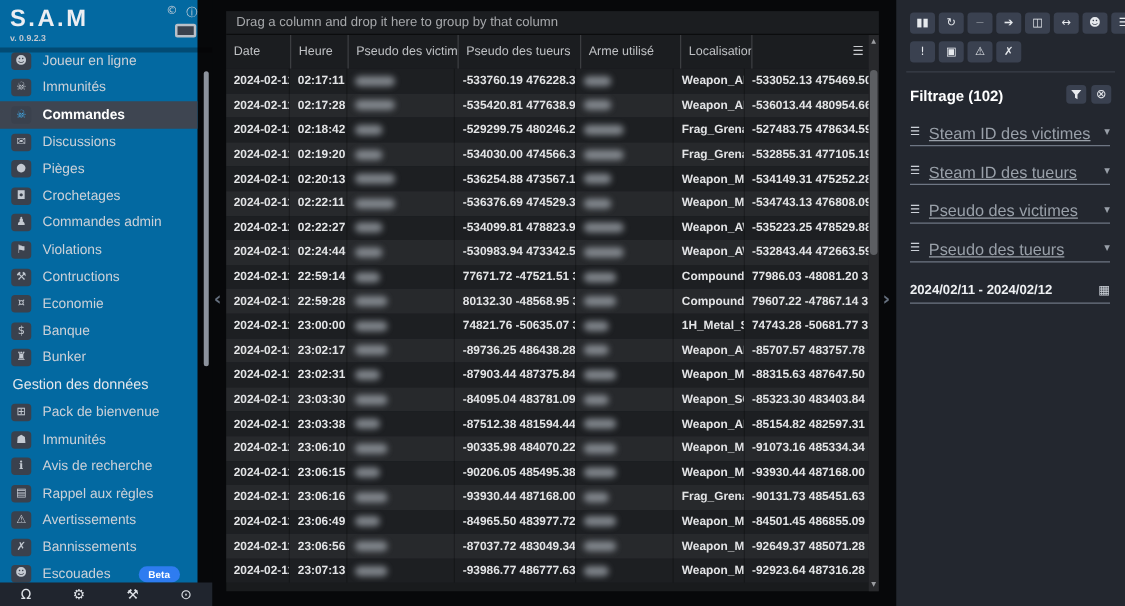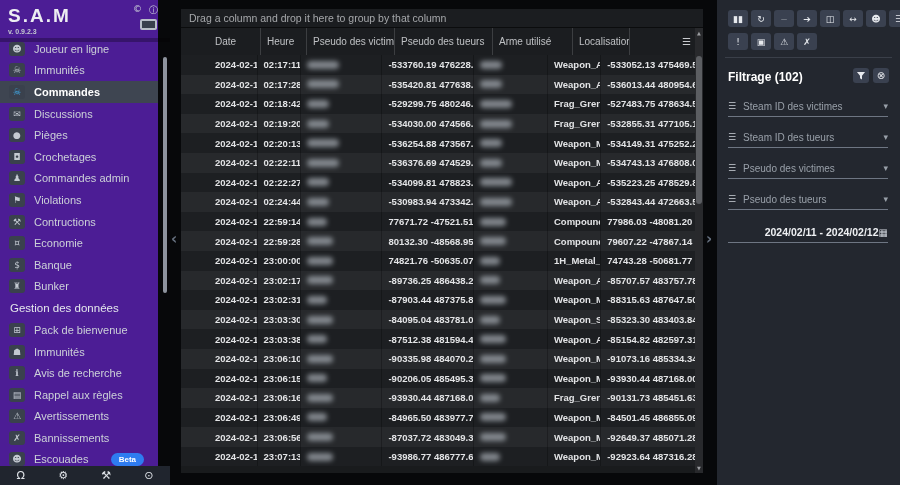--- a/index.html
+++ b/index.html
@@ -1,21 +1,21 @@
 <!DOCTYPE html>
 <html><head>
 <meta charset="utf-8">
 <style>
   html,body{margin:0;padding:0;background:#000;}
   .app{position:relative;width:900px;height:485px;overflow:hidden;
        font-family:"Liberation Sans","DejaVu Sans",sans-serif;background:#07080a;}
   .glyph{font-family:"DejaVu Sans",sans-serif;}
 
   
-  .sidebar{position:absolute;left:0;top:0;width:158px;height:485px;background:#4c1d95;}
+  .sidebar{position:absolute;left:0;top:0;width:158px;height:485px;background:#0369a1;}
   .logo{position:absolute;left:8px;top:5px;font-size:19px;font-weight:800;letter-spacing:2px;color:#eceef2;}
   .version{position:absolute;left:8px;top:28px;font-size:7px;font-weight:bold;color:#c3c8d0;}
   .wicon{position:absolute;font-size:9px;color:#cdd2da;cursor:pointer;}
   .wicon.copyright{left:133px;top:4px;}
   .wicon.winfo{left:149px;top:4px;}
   .card-ico{position:absolute;left:140px;top:19px;width:13px;height:7px;border:2px solid #b9bfc8;border-radius:2px;background:#3a414d;cursor:pointer;}
   .sb-menu{position:absolute;left:0;top:38px;right:0;}
   .menu-shadow{position:absolute;left:0;top:38px;width:170px;height:4px;background:rgba(0,0,0,.28);}
   .side-item{display:flex;align-items:center;height:21.6px;padding-left:9px;gap:9px;color:#ccd1d8;font-size:11px;cursor:pointer;}
   .side-item .tile{flex:0 0 16px;width:16px;height:14px;background:#3a414d;border-radius:3px;display:flex;
@@ -38,21 +38,21 @@
   .tablewrap{position:absolute;left:11px;top:9px;width:522px;height:464px;background:#191b1d;}
   .dragbar{height:19px;line-height:19px;padding-left:8px;font-size:10.5px;color:#a6a8ab;background:#1b1d20;border-bottom:1px solid #0b0c0d;box-sizing:border-box;}
   .thead{display:flex;height:27px;background:#1b1d20;}
   .th{border-right:1px solid #3c3e41;display:flex;align-items:center;padding-left:6px;font-size:10px;color:#bfc1c4;box-sizing:border-box;cursor:pointer;white-space:nowrap;overflow:hidden;}
   .tbody{position:relative;}
   .tr{display:flex;height:19.6px;width:514px;cursor:pointer;}
   .tr:nth-of-type(odd){background:#1d1f22;}
   .tr:nth-of-type(even){background:#27292c;}
   .td{box-sizing:border-box;padding-left:6px;display:flex;align-items:center;font-size:9.5px;font-weight:bold;color:#e3e4e6;
       white-space:nowrap;overflow:hidden;border-right:1px solid rgba(0,0,0,.25);}
-  .thead div:nth-of-type(1),.tr div:nth-of-type(1){width:52px;margin-left:28px;}
+  .thead div:nth-of-type(1),.tr div:nth-of-type(1){width:52px;}
   .thead div:nth-of-type(2),.tr div:nth-of-type(2){width:46px;}
   .thead div:nth-of-type(3),.tr div:nth-of-type(3){width:88px;}
   .thead div:nth-of-type(4),.tr div:nth-of-type(4){width:98px;}
   .thead div:nth-of-type(5),.tr div:nth-of-type(5){width:80px;}
   .thead div:nth-of-type(6),.tr div:nth-of-type(6){width:57px;}
   .thead div:nth-of-type(7),.tr div:nth-of-type(7){width:101px;border-right:none;font-weight:bold;}
   .blur{display:inline-block;height:8px;background:#9aa0a7;border-radius:4px;filter:blur(2.5px);opacity:.8;}
   .th-menu{position:absolute;right:12px;top:27px;font-size:10px;color:#c9cbcf;cursor:pointer;font-family:"DejaVu Sans",sans-serif;}
   .vscroll{position:absolute;right:0;top:19px;bottom:0;width:8px;background:#28292c;}
   .vscroll .arr{position:absolute;left:0;width:8px;text-align:center;font-size:5px;color:#9b9da1;cursor:pointer;}
@@ -69,24 +69,24 @@
   .tbtn.disabled{color:#7d828c;}
   .divider{position:absolute;left:8px;right:8px;top:57px;height:1px;background:#3a3f49;}
   .f-title{position:absolute;left:11px;top:70px;font-size:12px;font-weight:bold;color:#ffffff;}
   .fbtn{position:absolute;top:68px;width:16px;height:15px;background:#3a4150;border:none;border-radius:3px;
         display:flex;align-items:center;justify-content:center;color:#e8eaee;cursor:pointer;padding:0;font-size:10px;
         font-family:"DejaVu Sans",sans-serif;}
   .fbtn.funnel{left:136px;} .fbtn.clearf{left:156px;}
   .dropzone{position:absolute;left:11px;right:12px;top:96px;}
   .dd{display:flex;align-items:center;height:20px;margin-bottom:10px;border-bottom:1px solid #6e7683;cursor:pointer;}
   .dd-ico{font-size:9px;color:#ccd1d8;margin-right:7px;font-family:"DejaVu Sans",sans-serif;}
-  .dd-label{font-size:10px;color:#99a0a9;flex:1;white-space:nowrap;overflow:hidden;}
+  .dd-label{font-size:13px;color:#99a0a9;flex:1;white-space:nowrap;overflow:hidden;text-decoration:underline;}
   .dd-chev{font-size:9px;color:#99a0a9;font-family:"DejaVu Sans",sans-serif;}
   .daterange{position:absolute;left:11px;right:12px;top:222px;height:20px;display:flex;align-items:center;
-        border-bottom:1px solid #6e7683;cursor:pointer;text-align:right;}
+        border-bottom:1px solid #6e7683;cursor:pointer;}
   .dr-text{font-size:10.5px;font-weight:bold;color:#eef0f3;flex:1;}
   .cal{font-size:10px;color:#ccd1d8;font-family:"DejaVu Sans",sans-serif;}
 </style>
 </head>
 <body>
 
 <div class="app">
 
   <aside class="sidebar">
     <div class="logo">S.A.M</div>

